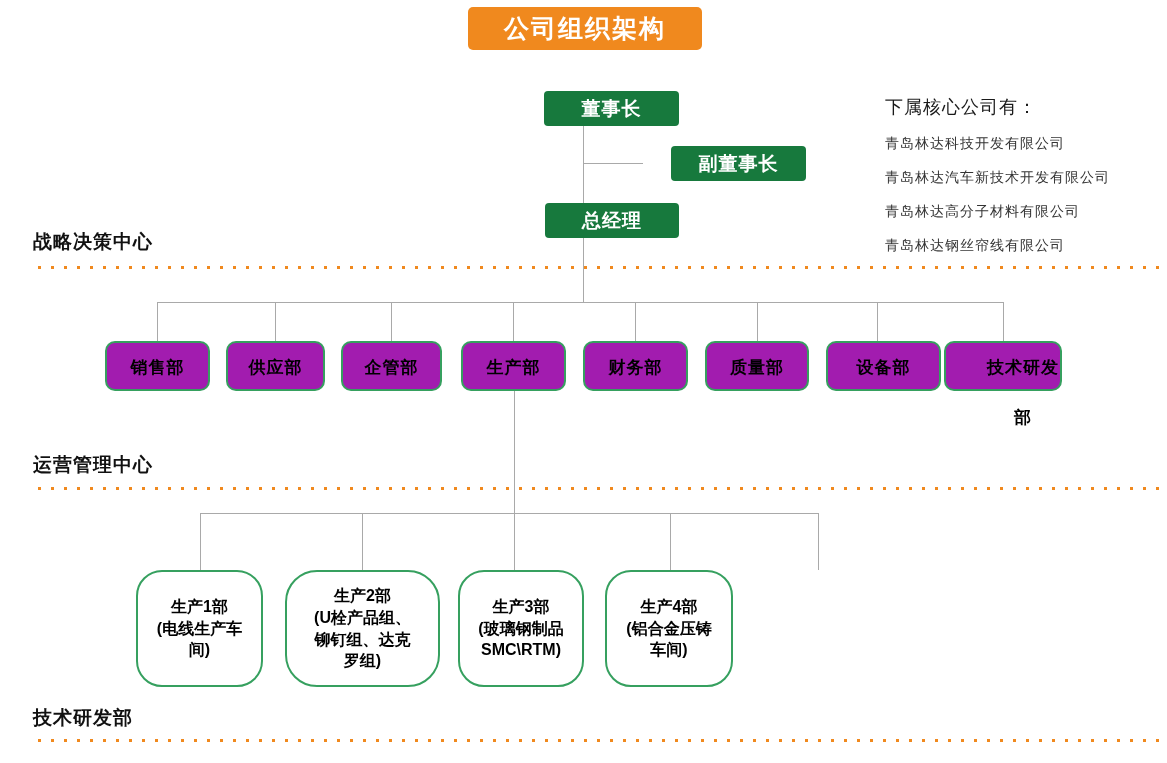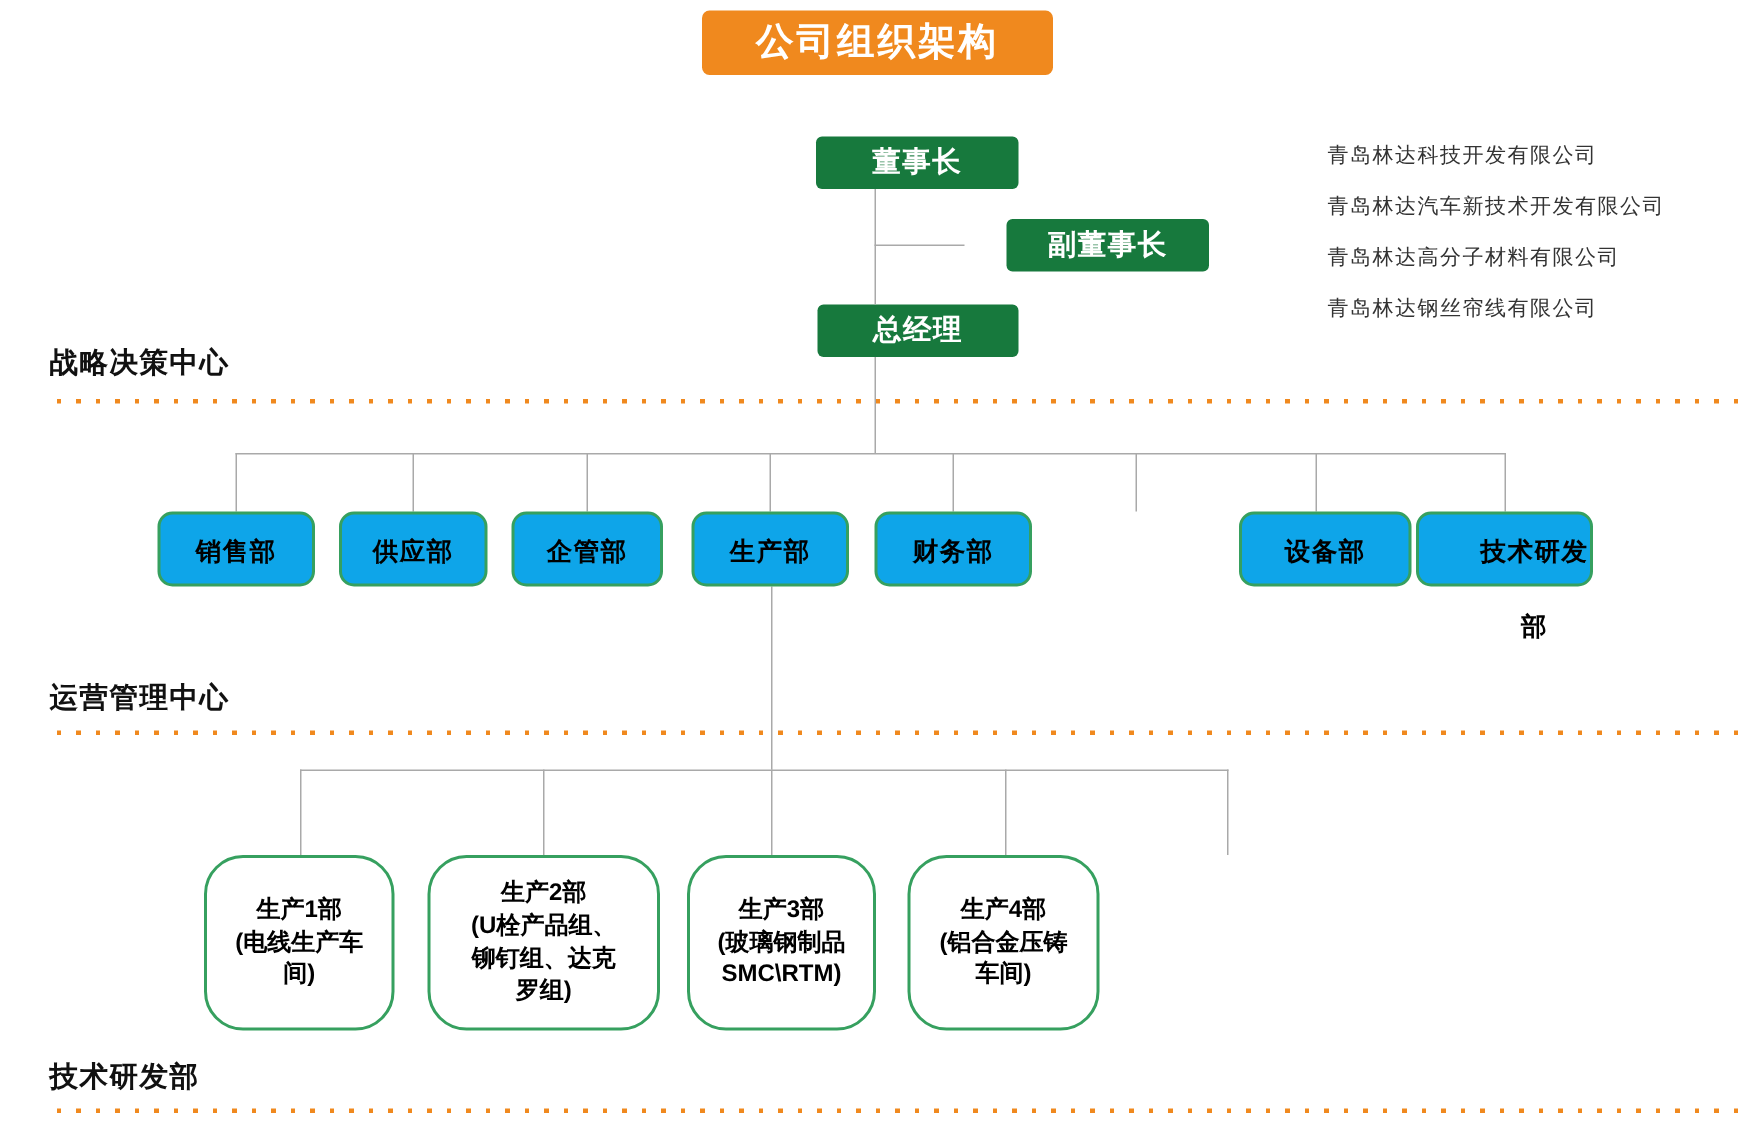--- a/index.html
+++ b/index.html
@@ -27,21 +27,21 @@
     position:absolute;left:38px;width:1129px;height:3px;
     background-image:repeating-linear-gradient(90deg,#F0891E 0 3px,transparent 3px 13px);
   }
 
   .section-label{
     position:absolute;left:33px;color:#111111;font-size:19px;font-weight:bold;
     letter-spacing:1px;
   }
 
   .dept-box{
-    position:absolute;top:341px;height:50px;background:#0ea5e9;
+    position:absolute;top:341px;height:50px;background:#a21caf;
     border:2px solid #36A05F;border-radius:10px;color:#000000;
     font-size:17px;font-weight:bold;text-align:center;line-height:50px;
     box-sizing:border-box;letter-spacing:1px;
   }
 
   .prod-box{
     position:absolute;top:570px;height:117px;background:#ffffff;
     border:2px solid #36A05F;border-radius:26px;color:#000000;
     font-size:16px;font-weight:bold;text-align:center;
     box-sizing:border-box;display:flex;flex-direction:column;
@@ -58,20 +58,21 @@
 
 <div class="canvas">
 
   <div class="title-banner">公司组织架构</div>
 
   <div class="exec-box chairman">董事长</div>
   <div class="exec-box vice-chairman">副董事长</div>
   <div class="exec-box general-manager">总经理</div>
 
   <div class="subs">
+    <div class="subs-heading">下属核心公司有：</div>
     <div class="subs-item">青岛林达科技开发有限公司</div>
     <div class="subs-item">青岛林达汽车新技术开发有限公司</div>
     <div class="subs-item">青岛林达高分子材料有限公司</div>
     <div class="subs-item">青岛林达钢丝帘线有限公司</div>
   </div>
 
   <div class="section-label" style="top:229px;">战略决策中心</div>
   <div class="section-label" style="top:452px;">运营管理中心</div>
   <div class="section-label" style="top:705px;">技术研发部</div>
 
@@ -98,29 +99,30 @@
   <div class="cline" style="left:362px;top:513px;width:1px;height:57px;"></div>
   <div class="cline" style="left:514px;top:513px;width:1px;height:57px;"></div>
   <div class="cline" style="left:670px;top:513px;width:1px;height:57px;"></div>
   <div class="cline" style="left:818px;top:513px;width:1px;height:57px;"></div>
 
   <div class="dept-box" style="left:105px;width:105px;">销售部</div>
   <div class="dept-box" style="left:226px;width:99px;">供应部</div>
   <div class="dept-box" style="left:341px;width:101px;">企管部</div>
   <div class="dept-box" style="left:461px;width:105px;">生产部</div>
   <div class="dept-box" style="left:583px;width:105px;">财务部</div>
+  <div class="dept-box" style="left:705px;width:104px;">质量部</div>
   <div class="dept-box" style="left:826px;width:115px;">设备部</div>
   <div class="dept-box" style="left:944px;width:118px;padding-left:40px;">技术研发部</div>
 
   <div class="prod-box" style="left:136px;width:127px;">
     <div>生产1部</div>
     <div class="prod-detail">(电线生产车
 间)</div>
   </div>
-  <div class="prod-box" style="left:285px;width:155px;">
+  <div class="prod-box" style="left:285px;width:155px;border-radius:32px;">
     <div>生产2部</div>
     <div class="prod-detail">(U栓产品组、
 铆钉组、达克
 罗组)</div>
   </div>
   <div class="prod-box" style="left:458px;width:126px;">
     <div>生产3部</div>
     <div class="prod-detail">(玻璃钢制品
 SMC\RTM)</div>
   </div>

